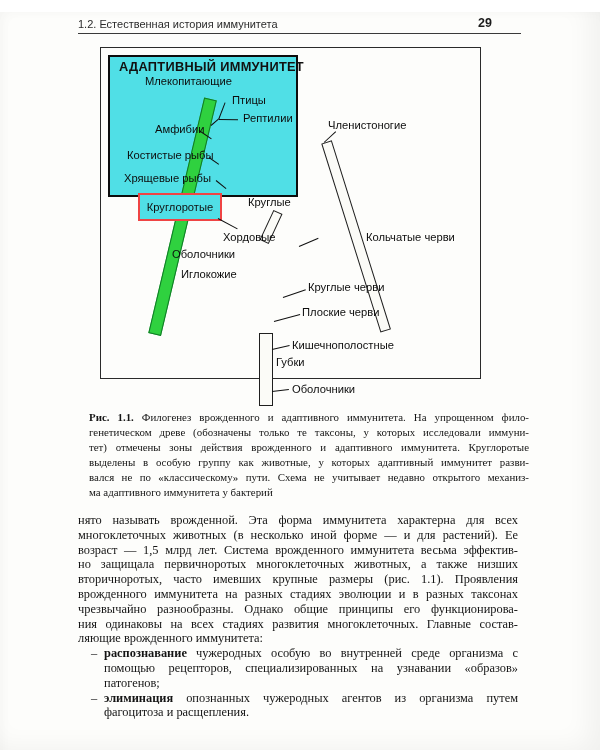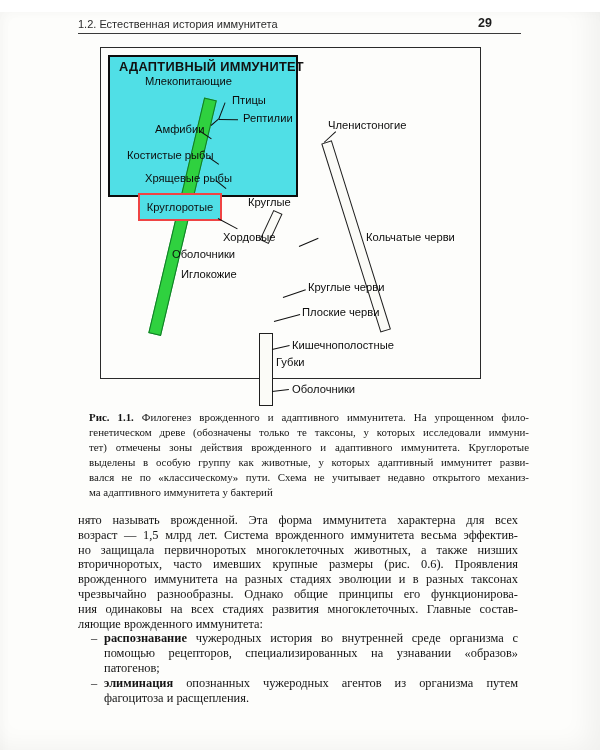--- a/index.html
+++ b/index.html
@@ -37,21 +37,21 @@
   .c7{left:218px;top:206px;width:21.5px;transform:rotate(28deg);}
   .c8{left:324px;top:130px;width:16.3px;transform:rotate(-42.5deg);}
   .c9{left:299px;top:234px;width:20.6px;transform:rotate(-23deg);}
   .c10{left:283px;top:285px;width:24.4px;transform:rotate(-19deg);}
   .c11{left:274px;top:309px;width:26.9px;transform:rotate(-15deg);}
   .c12{left:272px;top:337px;width:17.5px;transform:rotate(-13deg);}
   .c13{left:272px;top:379px;width:17.1px;transform:rotate(-6.5deg);}
   
   .t-mammals{left:145px;top:63px;}   .t-birds{left:232px;top:82px;}
   .t-reptiles{left:243px;top:100px;} .t-amph{left:155px;top:111px;}
-  .t-bony{left:127px;top:137px;}     .t-cart{left:145px;top:160px;text-align:right;}
+  .t-bony{left:127px;top:137px;}     .t-cart{left:124px;top:160px;text-align:right;}
   .t-chord{left:223px;top:219px;}    .t-arthro{left:328px;top:107px;}
   .t-moll{left:248px;top:184px;}     .t-annel{left:318px;top:219px;padding-left:48px;}
   .t-tunic{left:172px;top:236px;}    .t-echino{left:181px;top:256px;}
   .t-round{left:308px;top:269px;}    .t-flat{left:302px;top:294px;}
   .t-coel{left:292px;top:327px;}     .t-sponge{left:276px;top:344px;}
   .t-proto{left:292px;top:371px;}
   
   .caption{position:absolute;left:89px;top:398px;width:440px;font-family:"Liberation Serif",serif;font-size:10.9px;line-height:14.9px;color:#151515;}
   .bodytext{position:absolute;left:78px;top:501px;width:440px;font-family:"Liberation Serif",serif;font-size:12.4px;line-height:14.8px;color:#141414;}
   .jline{text-align:justify;text-align-last:justify;position:relative;}
@@ -120,27 +120,28 @@
       <div class="jline"><b>Рис. 1.1.</b><span> Филогенез врожденного и адаптивного иммунитета. На упрощенном фило-</span></div>
       <div class="jline"><span>генетическом древе (обозначены только те таксоны, у которых исследовали иммуни-</span></div>
       <div class="jline"><span>тет) отмечены зоны действия врожденного и адаптивного иммунитета. Круглоротые</span></div>
       <div class="jline"><span>выделены в особую группу как животные, у которых адаптивный иммунитет разви-</span></div>
       <div class="jline"><span>вался не по «классическому» пути. Схема не учитывает недавно открытого механиз-</span></div>
       <div class="jline last"><span>ма адаптивного иммунитета у бактерий</span></div>
     </div>
 
   <div class="bodytext">
       <div class="jline"><span>нято называть врожденной. Эта форма иммунитета характерна для всех</span></div>
+      <div class="jline"><span>многоклеточных животных (в несколько иной форме — и для растений). Ее</span></div>
       <div class="jline"><span>возраст — 1,5 млрд лет. Система врожденного иммунитета весьма эффектив-</span></div>
       <div class="jline"><span>но защищала первичноротых многоклеточных животных, а также низших</span></div>
-      <div class="jline"><span>вторичноротых, часто имевших крупные размеры (рис. 0.6). Проявления</span></div>
+      <div class="jline"><span>вторичноротых, часто имевших крупные размеры (рис. 1.1). Проявления</span></div>
       <div class="jline"><span>врожденного иммунитета на разных стадиях эволюции и в разных таксонах</span></div>
       <div class="jline"><span>чрезвычайно разнообразны. Однако общие принципы его функционирова-</span></div>
       <div class="jline"><span>ния одинаковы на всех стадиях развития многоклеточных. Главные состав-</span></div>
       <div class="jline last"><span>ляющие врожденного иммунитета:</span></div>
-      <div class="jline dash-item"><span class="dash">–</span><b>распознавание</b><span> чужеродных история во внутренней среде организма с</span></div>
+      <div class="jline dash-item"><span class="dash">–</span><b>распознавание</b><span> чужеродных особую во внутренней среде организма с</span></div>
       <div class="jline item-cont"><span>помощью рецепторов, специализированных на узнавании «образов»</span></div>
       <div class="jline last item-cont"><span>патогенов;</span></div>
       <div class="jline dash-item"><span class="dash">–</span><b>элиминация</b><span> опознанных чужеродных агентов из организма путем</span></div>
       <div class="jline last item-cont"><span>фагоцитоза и расщепления.</span></div>
     </div>
 
 </div>
 
 </body></html>

